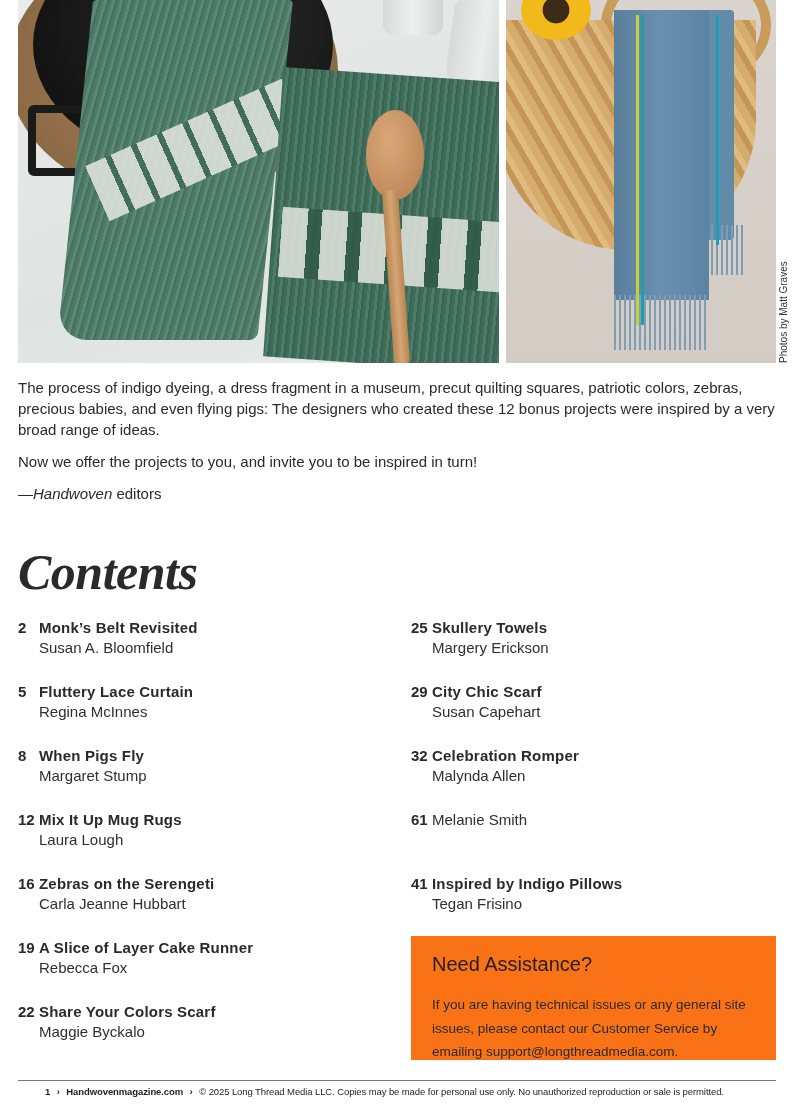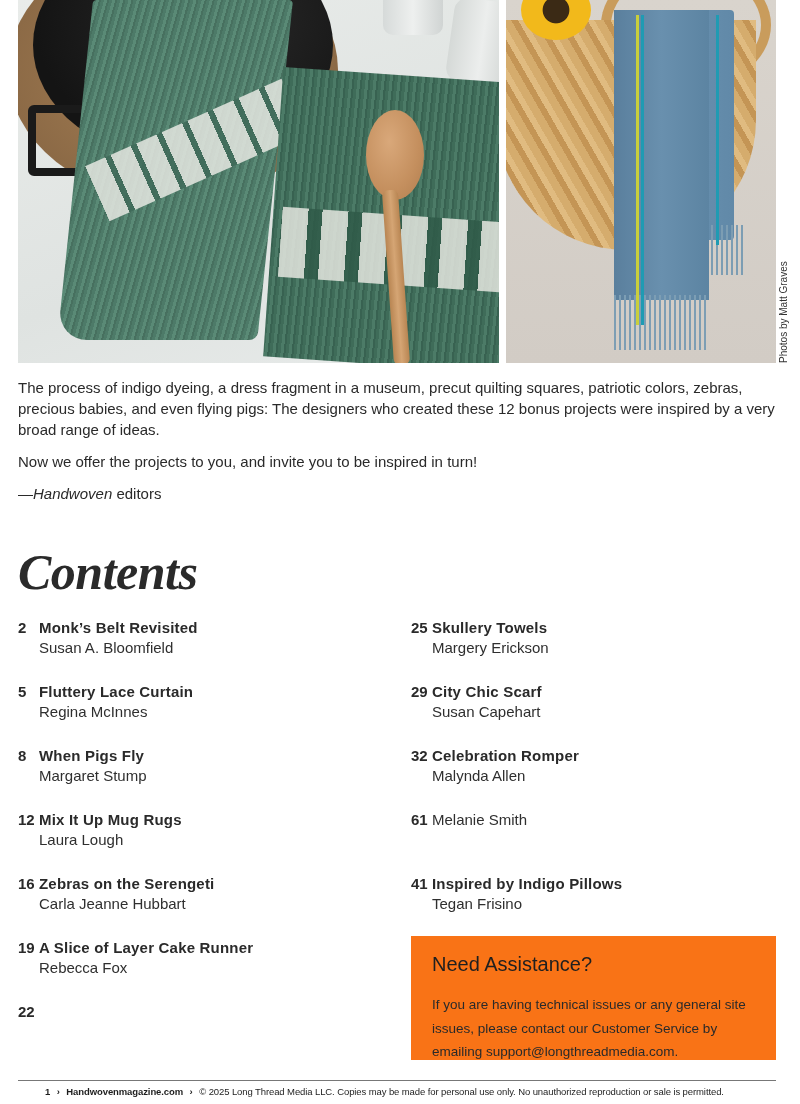--- a/index.html
+++ b/index.html
@@ -169,20 +169,24 @@
   </div>
   <div class="toc-item">
     <span class="toc-page">19</span>
     <div class="toc-text">
         <span class="toc-title">A Slice of Layer Cake Runner</span>
         <span class="toc-author">Rebecca Fox</span>
       </div>
   </div>
   <div class="toc-item">
     <span class="toc-page">22</span>
+    <div class="toc-text">
+        <span class="toc-title">Share Your Colors Scarf</span>
+        <span class="toc-author">Maggie Byckalo</span>
+      </div>
   </div>
 </div>
 
 <div class="toc-col toc-right">
   <div class="toc-item">
     <span class="toc-page">25</span>
     <div class="toc-text">
         <span class="toc-title">Skullery Towels</span>
         <span class="toc-author">Margery Erickson</span>
       </div>

